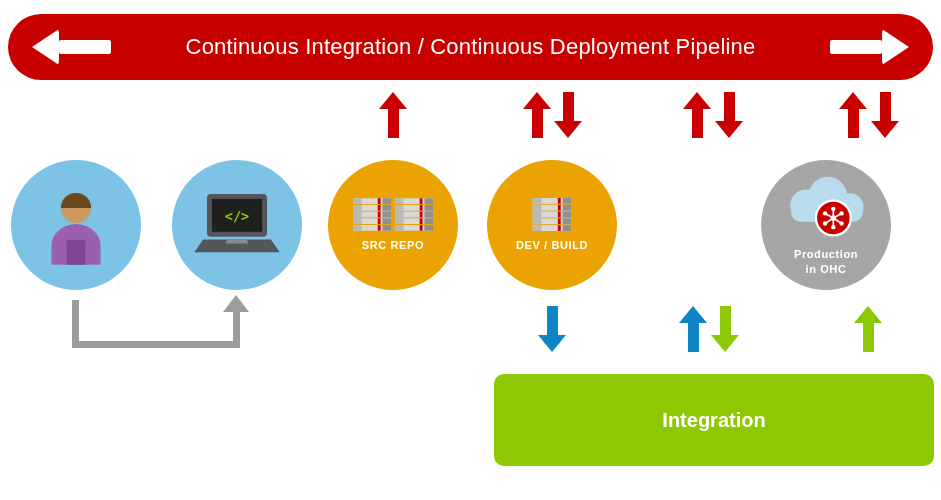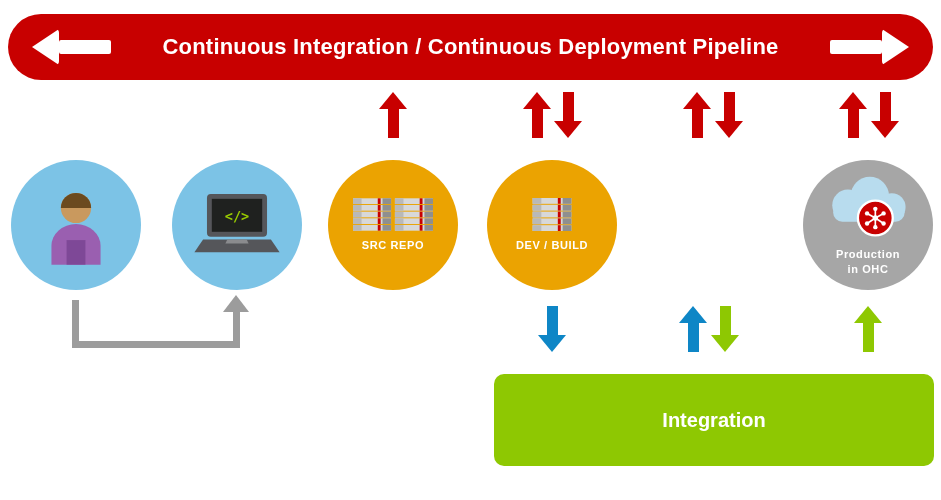--- a/index.html
+++ b/index.html
@@ -17,21 +17,21 @@
 
   
   .banner {
     position: absolute; left: 8px; top: 14px; width: 925px; height: 66px;
     background: var(--red); border-radius: 33px;
     display: flex; align-items: center; justify-content: space-between;
     padding: 0 24px;
   }
   .banner-title {
     position: absolute; left: 0; right: 0; text-align: center;
-    color: #fff; font-size: 22px; font-weight: bold; letter-spacing: 0.2px;
+    color: #fff; font-size: 22px; font-weight: normal; letter-spacing: 0.2px;
   }
   .h-arrow { display: flex; align-items: center; z-index: 1; }
   .h-arrow .stem { width: 52px; height: 14px; background: #fff; border-radius: 2px; }
   .h-arrow .head { width: 0; height: 0; border-top: 18px solid transparent; border-bottom: 18px solid transparent; }
   .h-arrow.left  .head { border-right: 27px solid #fff; border-radius: 4px; }
   .h-arrow.right .head { border-left: 27px solid #fff; border-radius: 4px; }
 
   
   .circle {
     position: absolute; top: 160px; width: 130px; height: 130px; border-radius: 50%;
@@ -162,21 +162,21 @@
   </div>
 
   <div class="circle orange" style="left:487px;">
     <svg viewBox="0 0 40 34" width="40" height="33">
       <use href="#srv-rack"></use>
     </svg>
     <div class="node-label">DEV / BUILD</div>
   </div>
 
 
-  <div class="circle grayc" style="left:803px;">
+  <div class="circle grayc" style="left:761px;">
     <svg viewBox="0 0 104 72" width="96" height="66">
       <g fill="#b8dcee">
         <circle cx="30" cy="34" r="17"></circle>
         <circle cx="54" cy="24" r="21"></circle>
         <circle cx="78" cy="36" r="15"></circle>
         <rect x="14" y="32" width="78" height="20" rx="10"></rect>
       </g>
       <circle cx="60" cy="48" r="19" fill="#c80000" stroke="#fff" stroke-width="2.5"></circle>
       <g stroke="#fff" stroke-width="1.8">
         <line x1="60" y1="48" x2="60" y2="38"></line>

